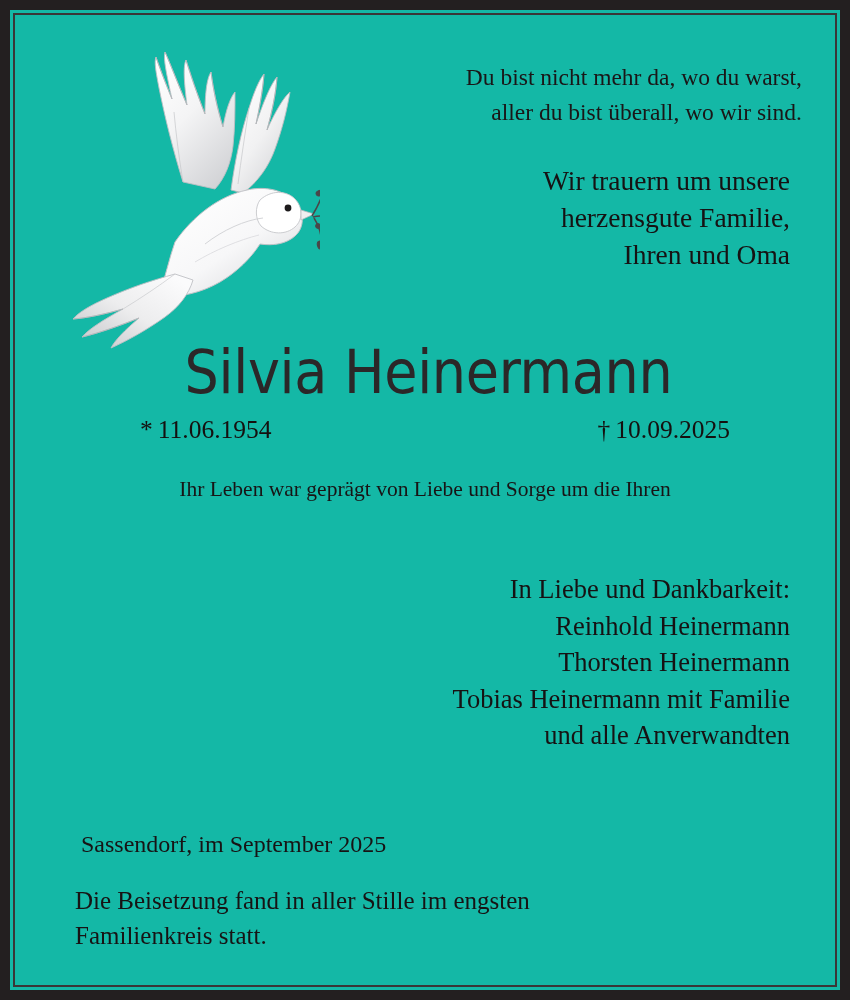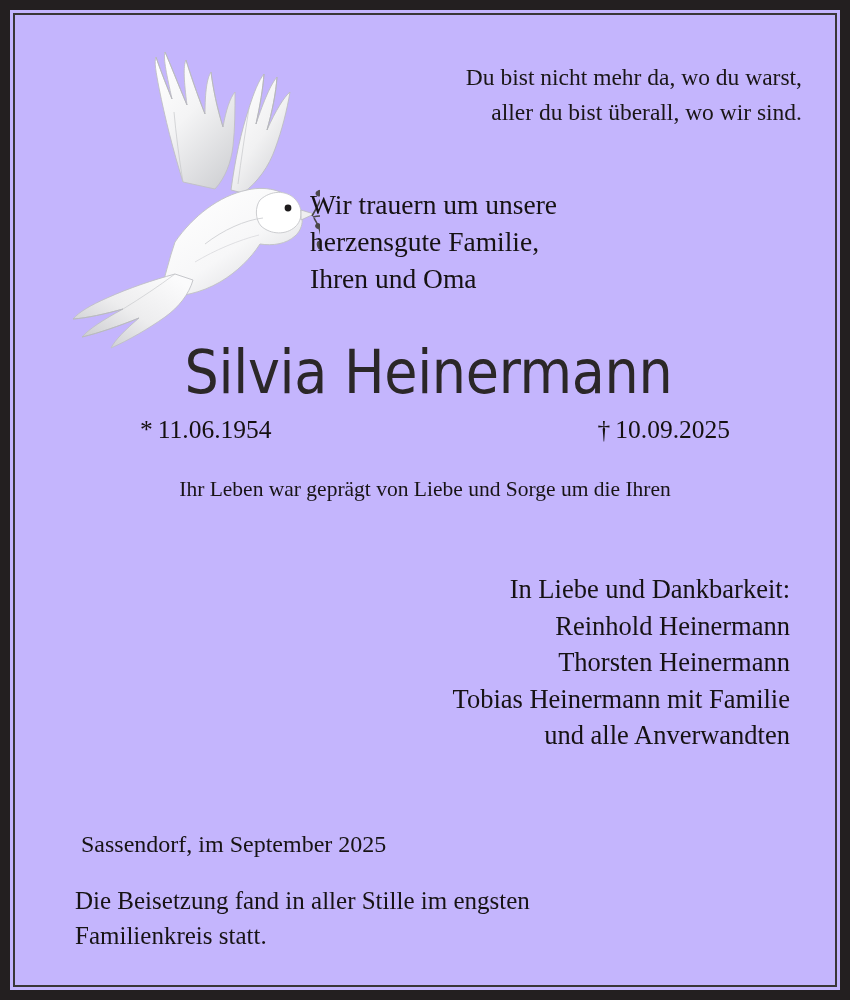--- a/index.html
+++ b/index.html
@@ -11,21 +11,21 @@
   body {
     font-family: "Liberation Serif", "DejaVu Serif", serif;
   }
 
   
   .notice {
     position: relative;
     width: 850px;
     height: 1000px;
     box-sizing: border-box;
-    background: #c4b5fd;
+    background: #14b8a6;
     border: 10px solid #231f20;
     overflow: hidden;
   }
 
   
   .inner-rule {
     position: absolute;
     left: 3px;
     top: 3px;
     right: 3px;
@@ -60,23 +60,23 @@
     width: 492px;
     text-align: right;
     font-size: 23.5px;
     line-height: 35px;
     color: #1a1617;
   }
 
   .mourn {
     position: absolute;
     left: 300px;
-    top: 176px;
+    top: 152px;
     width: 480px;
-    text-align: left;
+    text-align: right;
     font-size: 27.5px;
     line-height: 37px;
     color: #161213;
   }
 
   .name {
     position: absolute;
     left: 0;
     right: 0;
     top: 329px;

